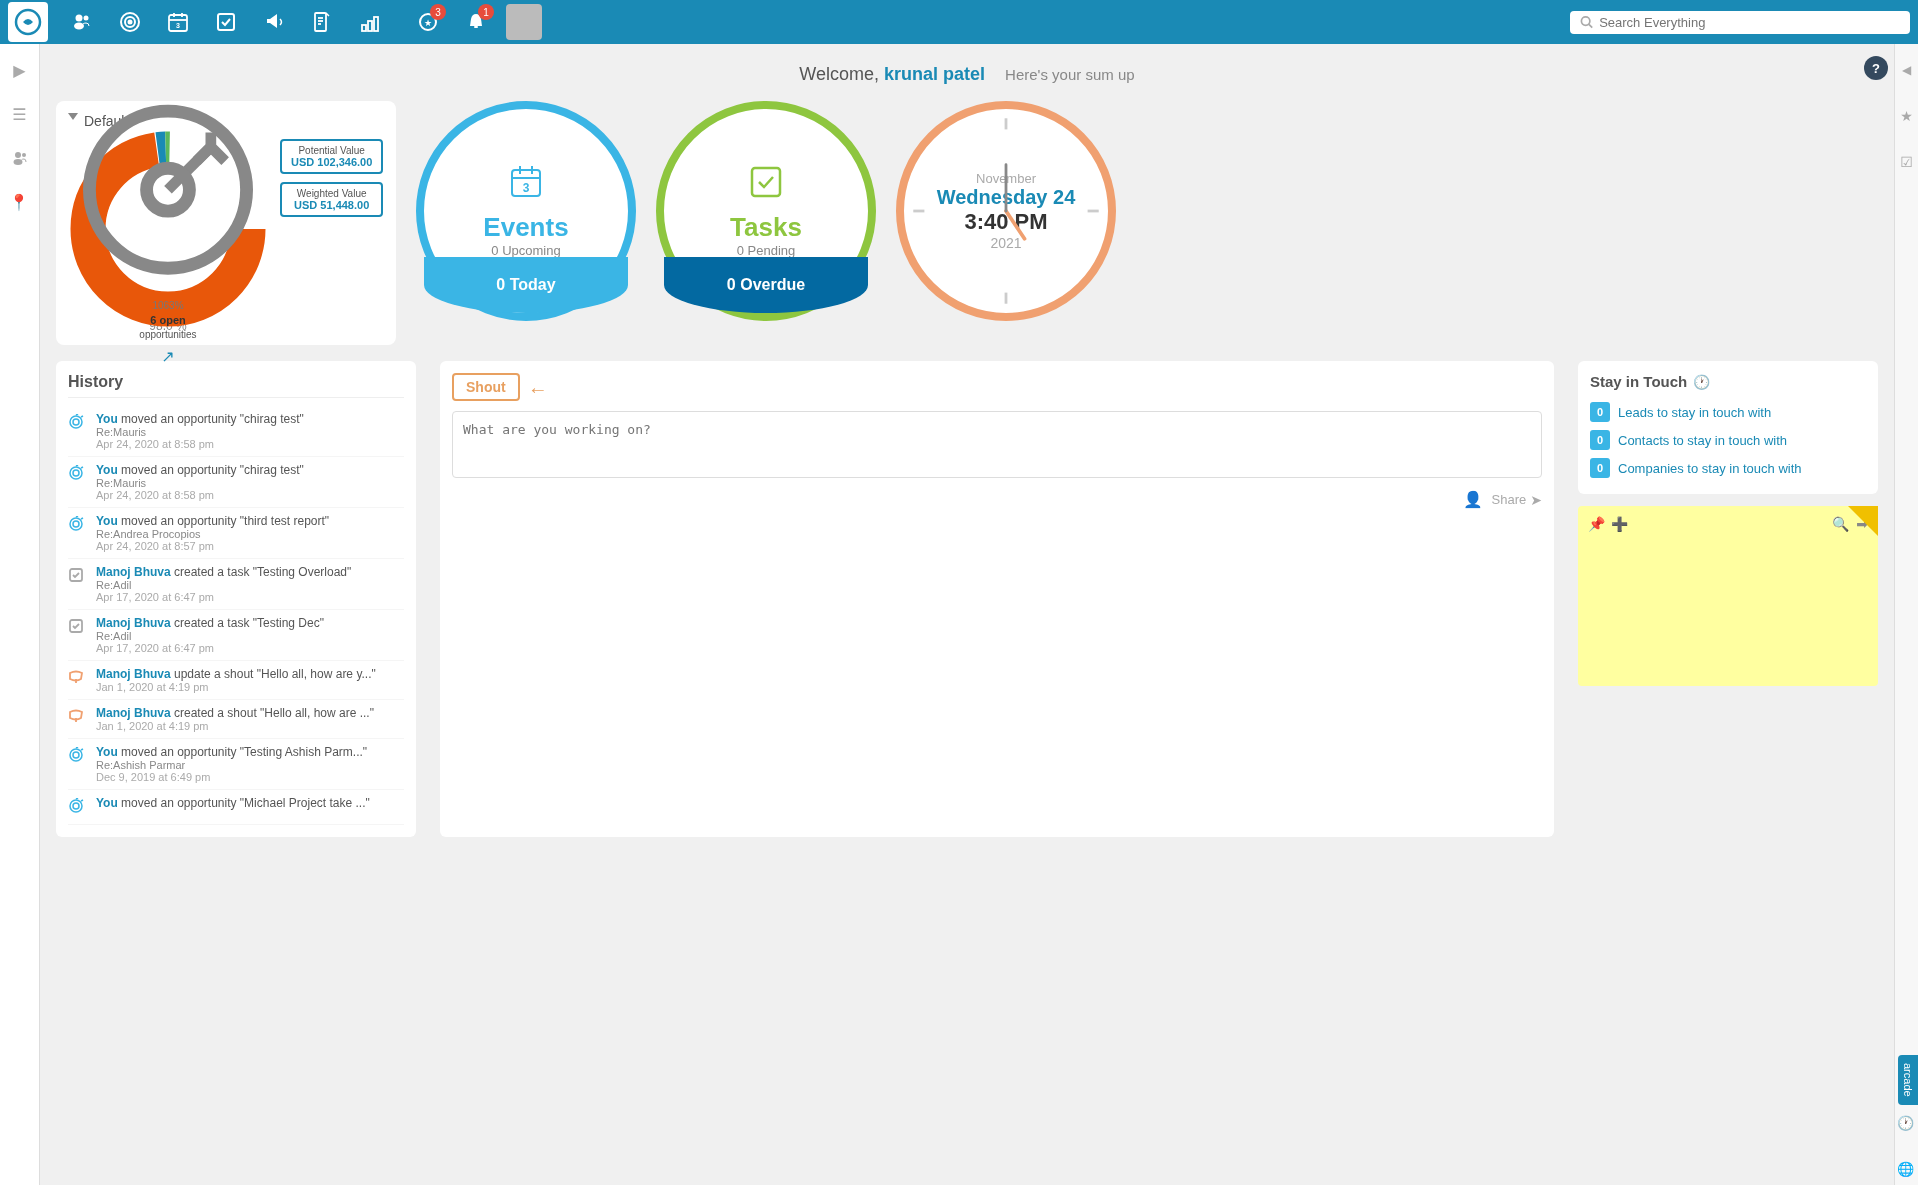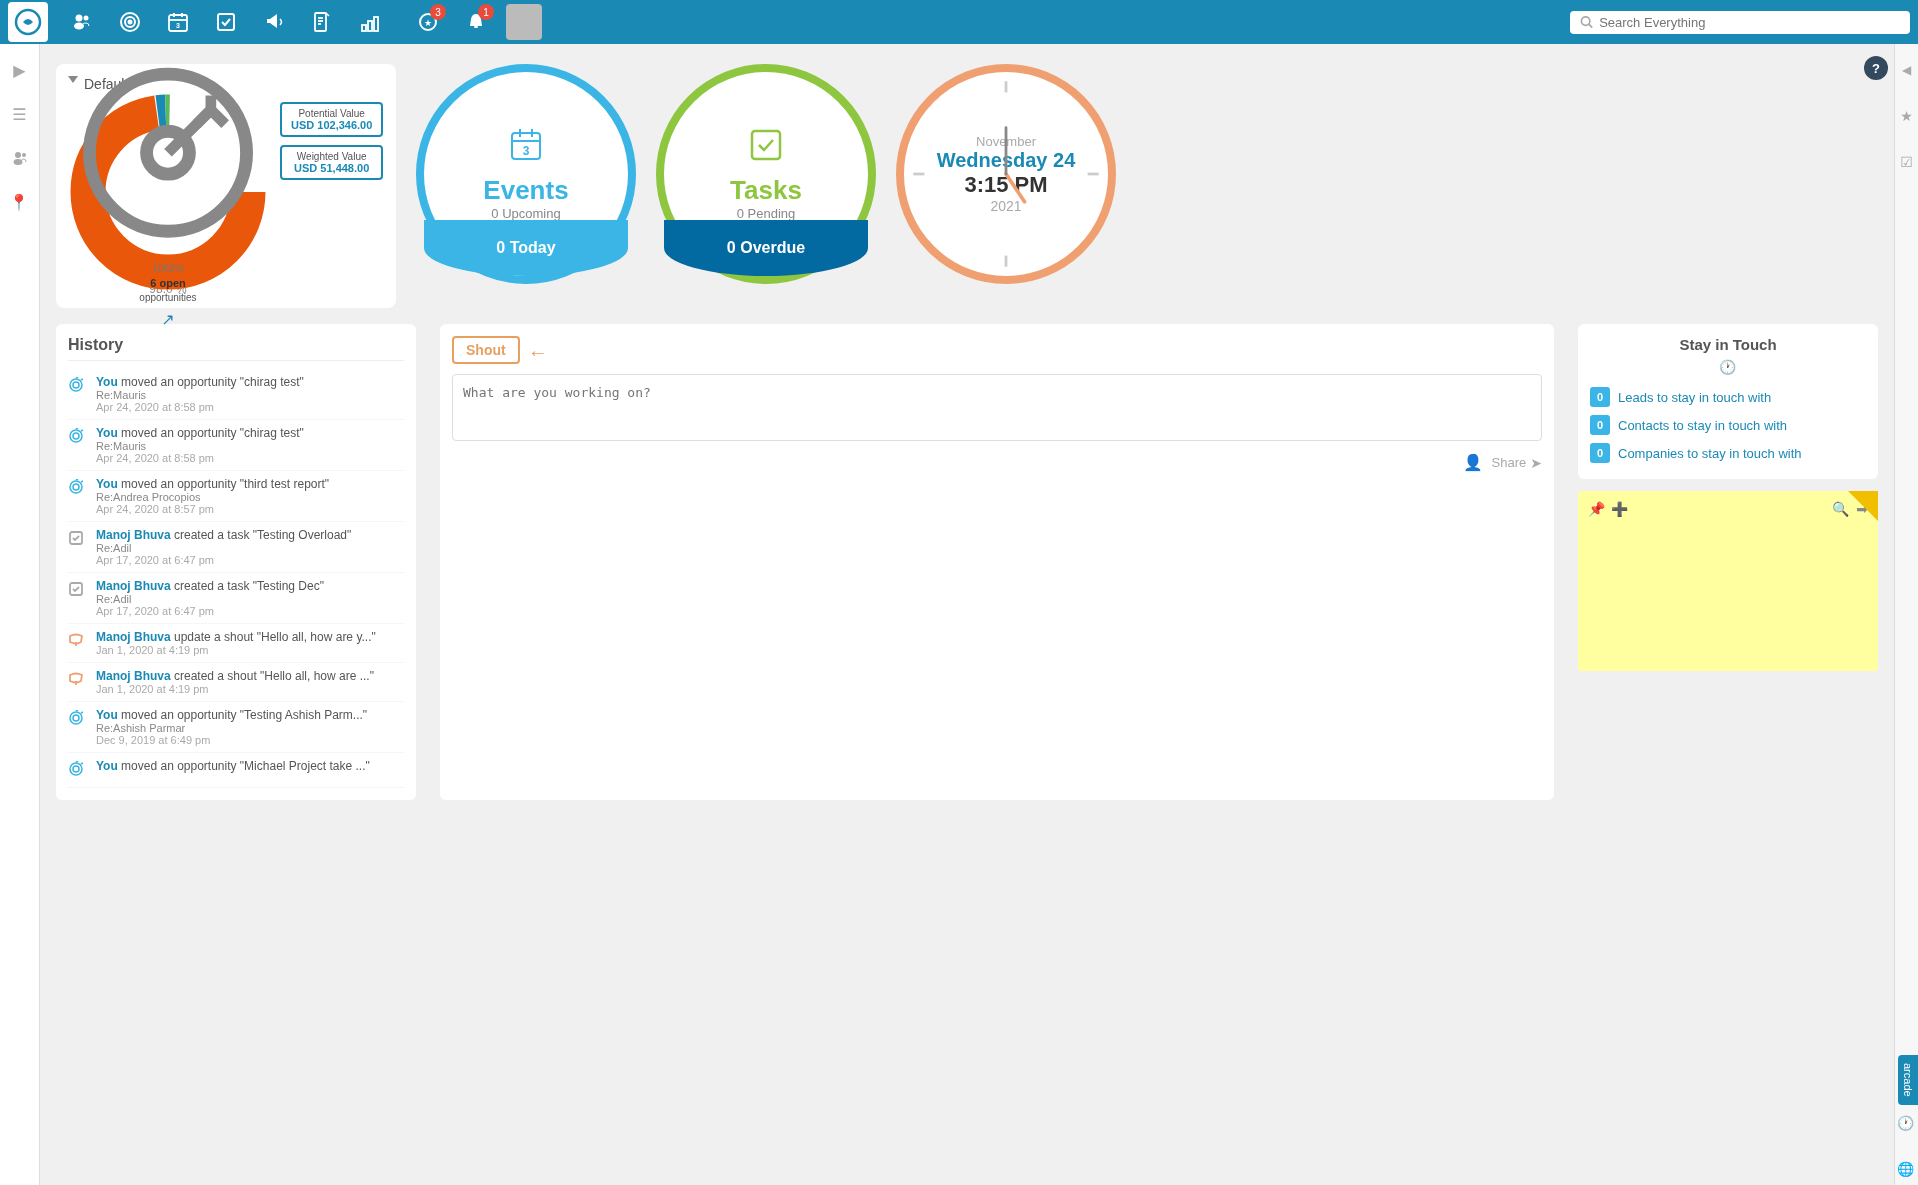--- a/index.html
+++ b/index.html
@@ -303,21 +303,20 @@
     }
     .stay-touch-box {
       background: #fff;
       border-radius: 6px;
       padding: 12px;
     }
     .stay-touch-title {
       font-size: 15px; font-weight: bold; color: #555;
       display: flex; align-items: center; gap: 6px;
       margin-bottom: 8px;
-      flex-direction: column;
     }
     .stay-touch-item {
       display: flex; align-items: center; gap: 8px;
       padding: 4px 0;
       font-size: 13px;
     }
     .stay-badge {
       background: #3ab5e5; color: #fff;
       border-radius: 3px;
       width: 20px; height: 20px;
@@ -494,20 +493,26 @@
   <div style="flex:1"></div>
   <div class="left-sidebar-icon" style="font-size:14px">🕐</div>
   <div class="left-sidebar-icon" style="font-size:14px">🌐</div>
 </div>
 
 <div class="help-icon">?</div>
 
 <div class="main-wrapper">
   <div class="content">
 
+    <div class="welcome-banner">
+      <span>Welcome,</span>
+      <span class="name">krunal patel</span>
+      &nbsp;&nbsp;
+      <span style="color:#888; font-size:15px">Here's your sum up</span>
+    </div>
 
     <div class="widgets-row">
 
       <div class="donut-widget">
         <div class="donut-header">
           <span class="triangle-down"></span>
           <span>Default</span>
         </div>
         <div class="donut-container">
           <div style="position:relative">
@@ -592,21 +597,21 @@
             <line x1="110" y1="198" x2="110" y2="210" stroke="#ccc" stroke-width="3"></line>
             <line x1="10" y1="110" x2="22" y2="110" stroke="#ccc" stroke-width="3"></line>
             <line x1="198" y1="110" x2="210" y2="110" stroke="#ccc" stroke-width="3"></line>
 
             <line x1="110" y1="110" x2="130" y2="140" stroke="#f0a070" stroke-width="4" stroke-linecap="round"></line>
 
             <line x1="110" y1="110" x2="110" y2="60" stroke="#888" stroke-width="3" stroke-linecap="round"></line>
           </svg>
           <div class="clock-month">November</div>
           <div class="clock-day">Wednesday 24</div>
-          <div class="clock-time">3:15 PM</div>
+          <div class="clock-time">3:40 PM</div>
           <div class="clock-year">2021</div>
         </div>
       </div>
 
     </div>
 
     <div class="bottom-row">
 
       <div class="history-panel">
         <div class="history-title">History</div>

